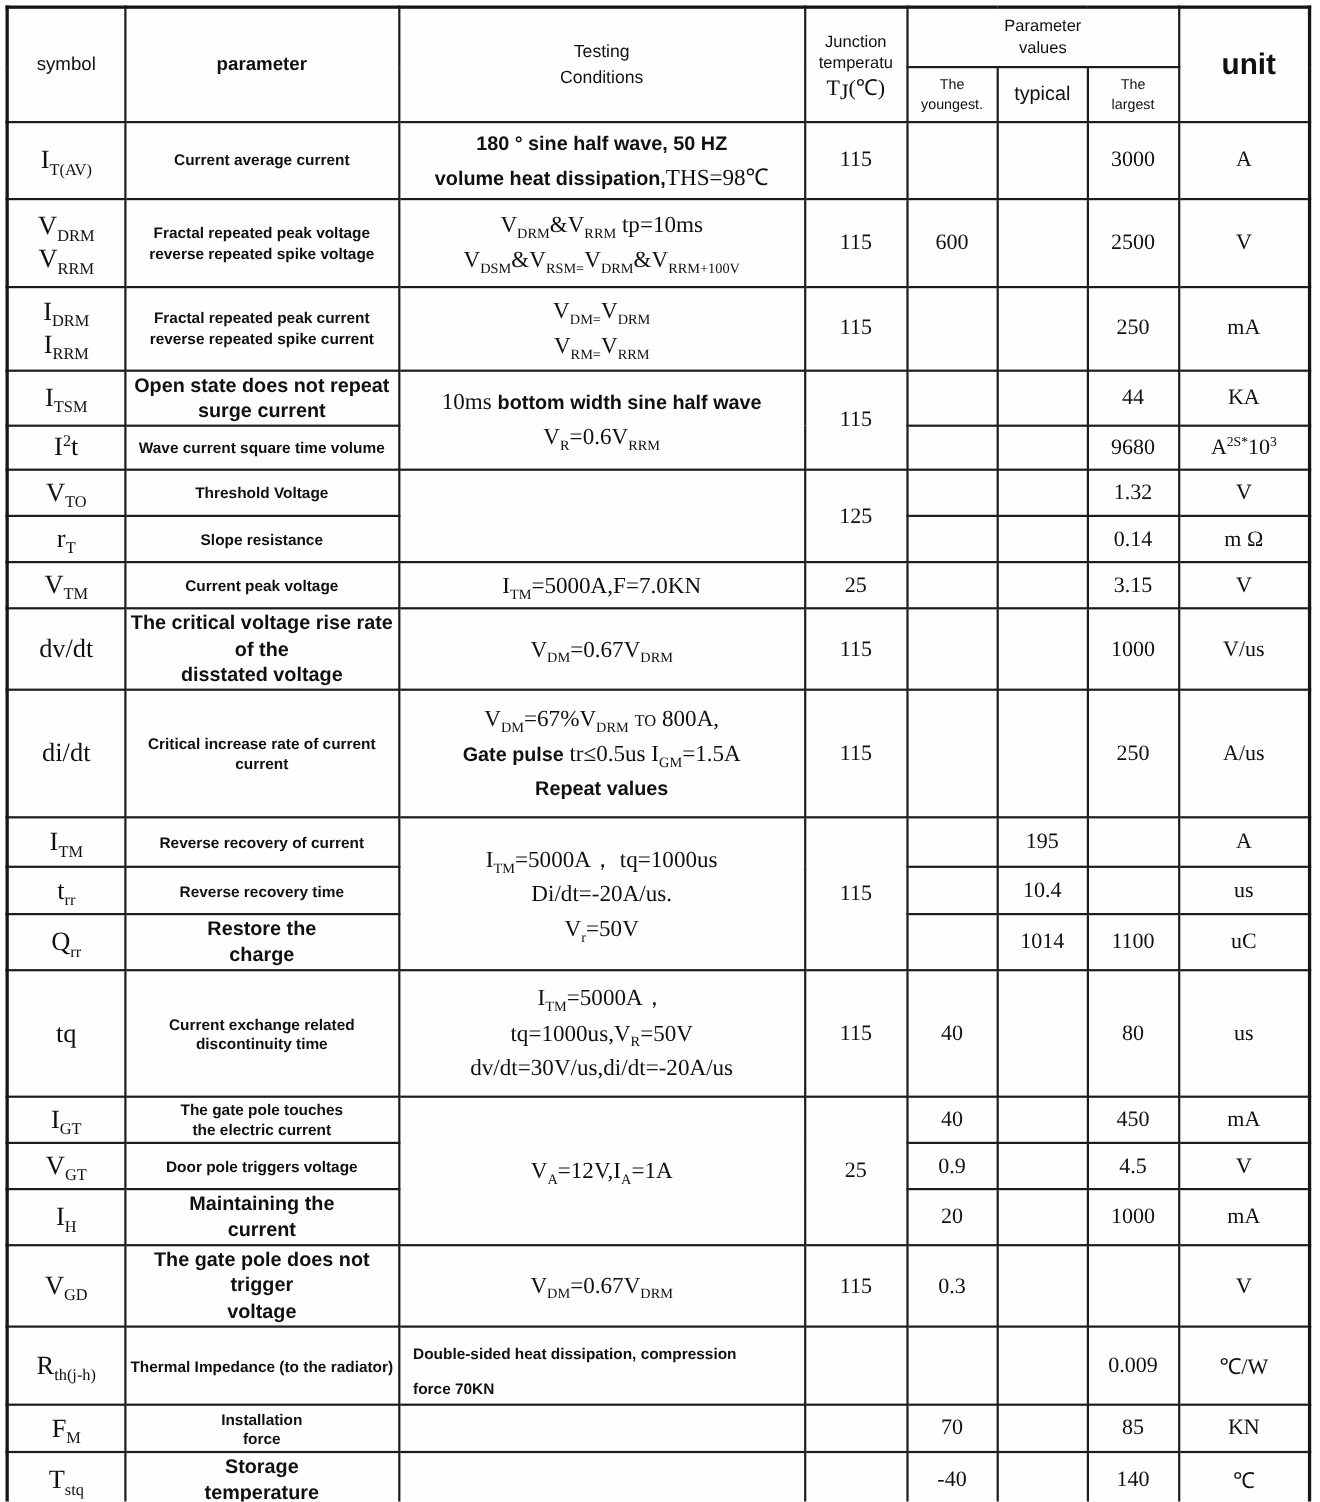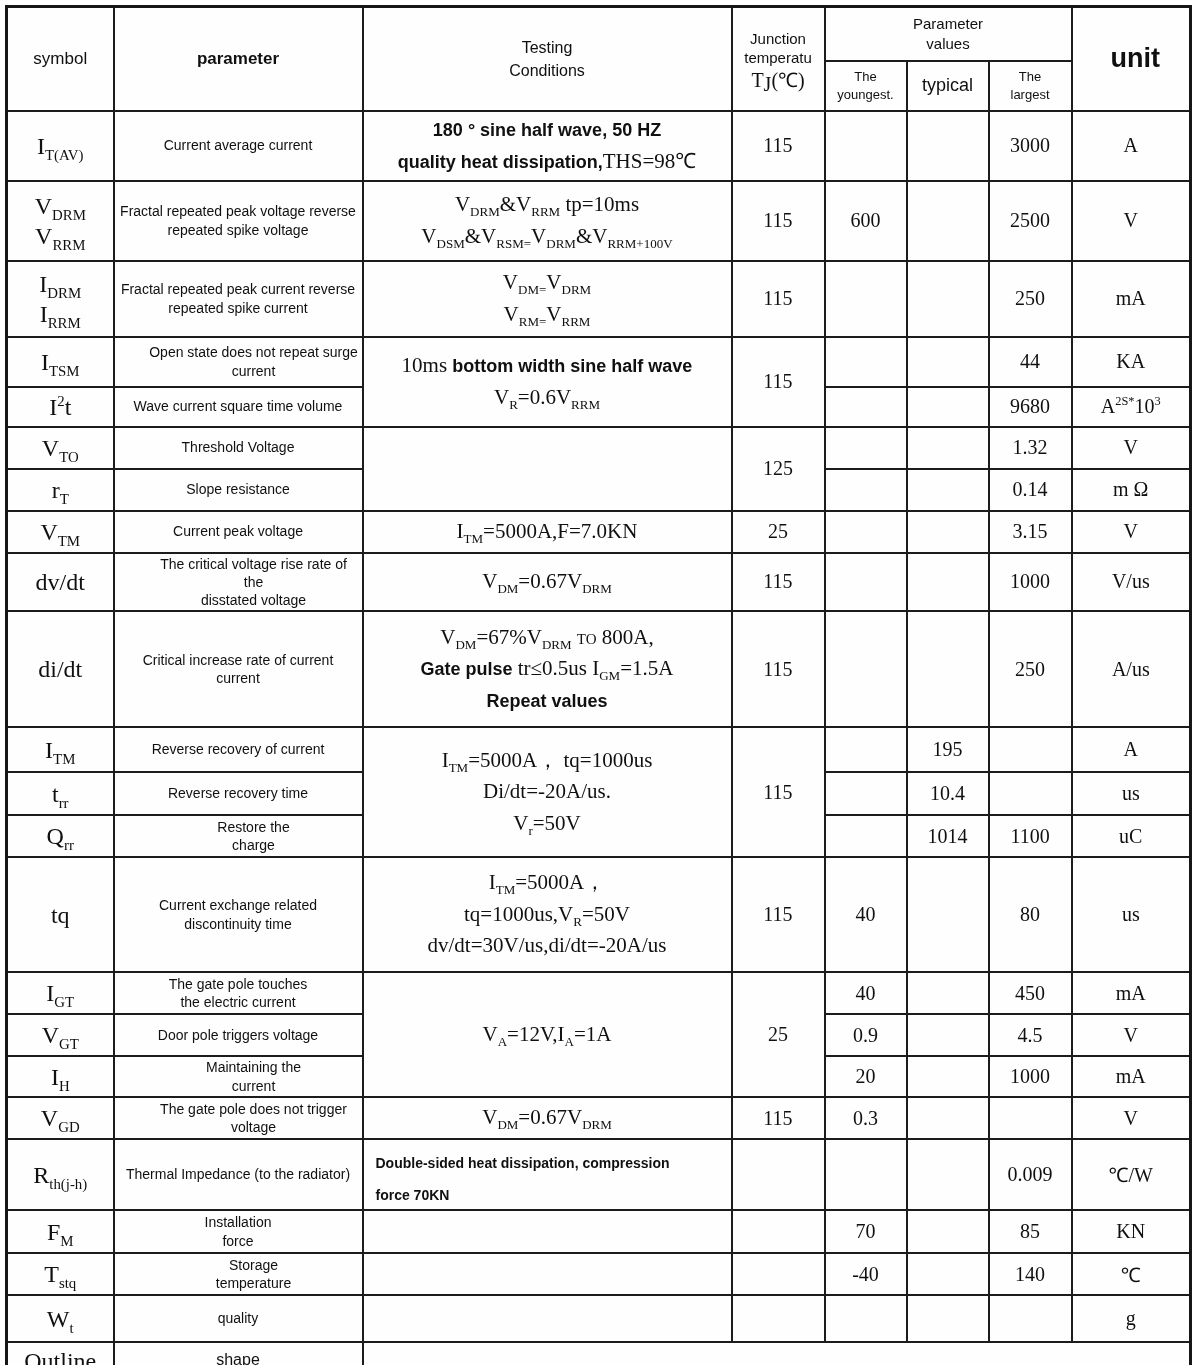--- a/index.html
+++ b/index.html
@@ -15,22 +15,22 @@
   .h-param{font-size:17px;font-weight:600;}
   .h-cond{font-size:16px;line-height:1.45;}
   .h-tj{font-size:15px;vertical-align:top;line-height:1.25;padding-top:22px;}
   .h-tj .serif{font-size:20px;}
   .h-group{font-size:15px;line-height:1.3;}
   .h-min,.h-max{font-size:13px;line-height:1.35;}
   .h-typ{font-size:18px;text-align:center;}
   .h-unit{font-size:27px;font-weight:600;padding-left:12px;}
   
   .sym{font-family:"Liberation Serif",serif;font-size:24px;line-height:1.25;}
-  .par{font-size:14px;font-weight:400;line-height:1.3;}
-  .par.sm{font-size:14px;padding-left:34px;}
+  .par{font-size:14px;font-weight:700;line-height:1.3;}
+  .par.sm{font-size:18px;}
   .cond{font-family:"Liberation Serif",serif;font-size:21px;line-height:1.5;}
   .cond .b{font-family:"Liberation Sans",sans-serif;font-weight:600;font-size:18px;}
   .cond .sm2{font-size:15px;}
   .cond.left{text-align:left;vertical-align:top;padding:6px 20px 0 12px;}
   .cond.left .b{font-size:14px;font-weight:700;line-height:1.45;}
   .tj,.val,.unit{font-family:"Liberation Serif",serif;font-size:20px;}
 </style>
 </head>
 <body>
 
@@ -58,21 +58,21 @@
   </tr>
   <tr style="height:50px">
     <th class="h-min"><span>The</span><br><span>youngest.</span></th>
     <th class="h-typ">typical</th>
     <th class="h-max"><span>The</span><br><span>largest</span></th>
   </tr>
 
   <tr style="height:70px">
     <td class="sym"><span>I</span><sub>T(AV)</sub></td>
     <td class="par">Current average current</td>
-    <td class="cond"><span class="b">180 ° sine half wave, 50 HZ</span><br><span class="b">quality heat dissipation,</span><span>THS=98℃</span></td>
+    <td class="cond"><span class="b">180 ° sine half wave, 50 HZ</span><br><span class="b">volume heat dissipation,</span><span>THS=98℃</span></td>
     <td class="tj">115</td>
     <td class="val"></td>
     <td class="val"></td>
     <td class="val">3000</td>
     <td class="unit">A</td>
   </tr>
 
   <tr style="height:80px">
     <td class="sym"><span>V</span><sub>DRM</sub><br><span>V</span><sub>RRM</sub></td>
     <td class="par">Fractal repeated peak voltage reverse repeated spike voltage</td>

